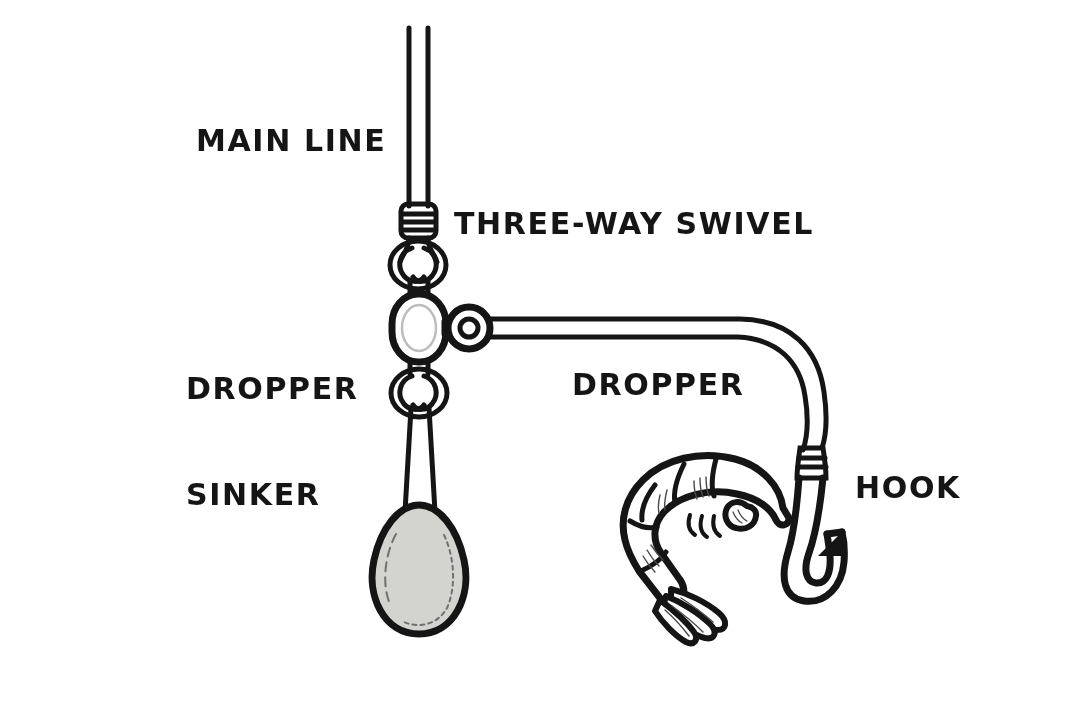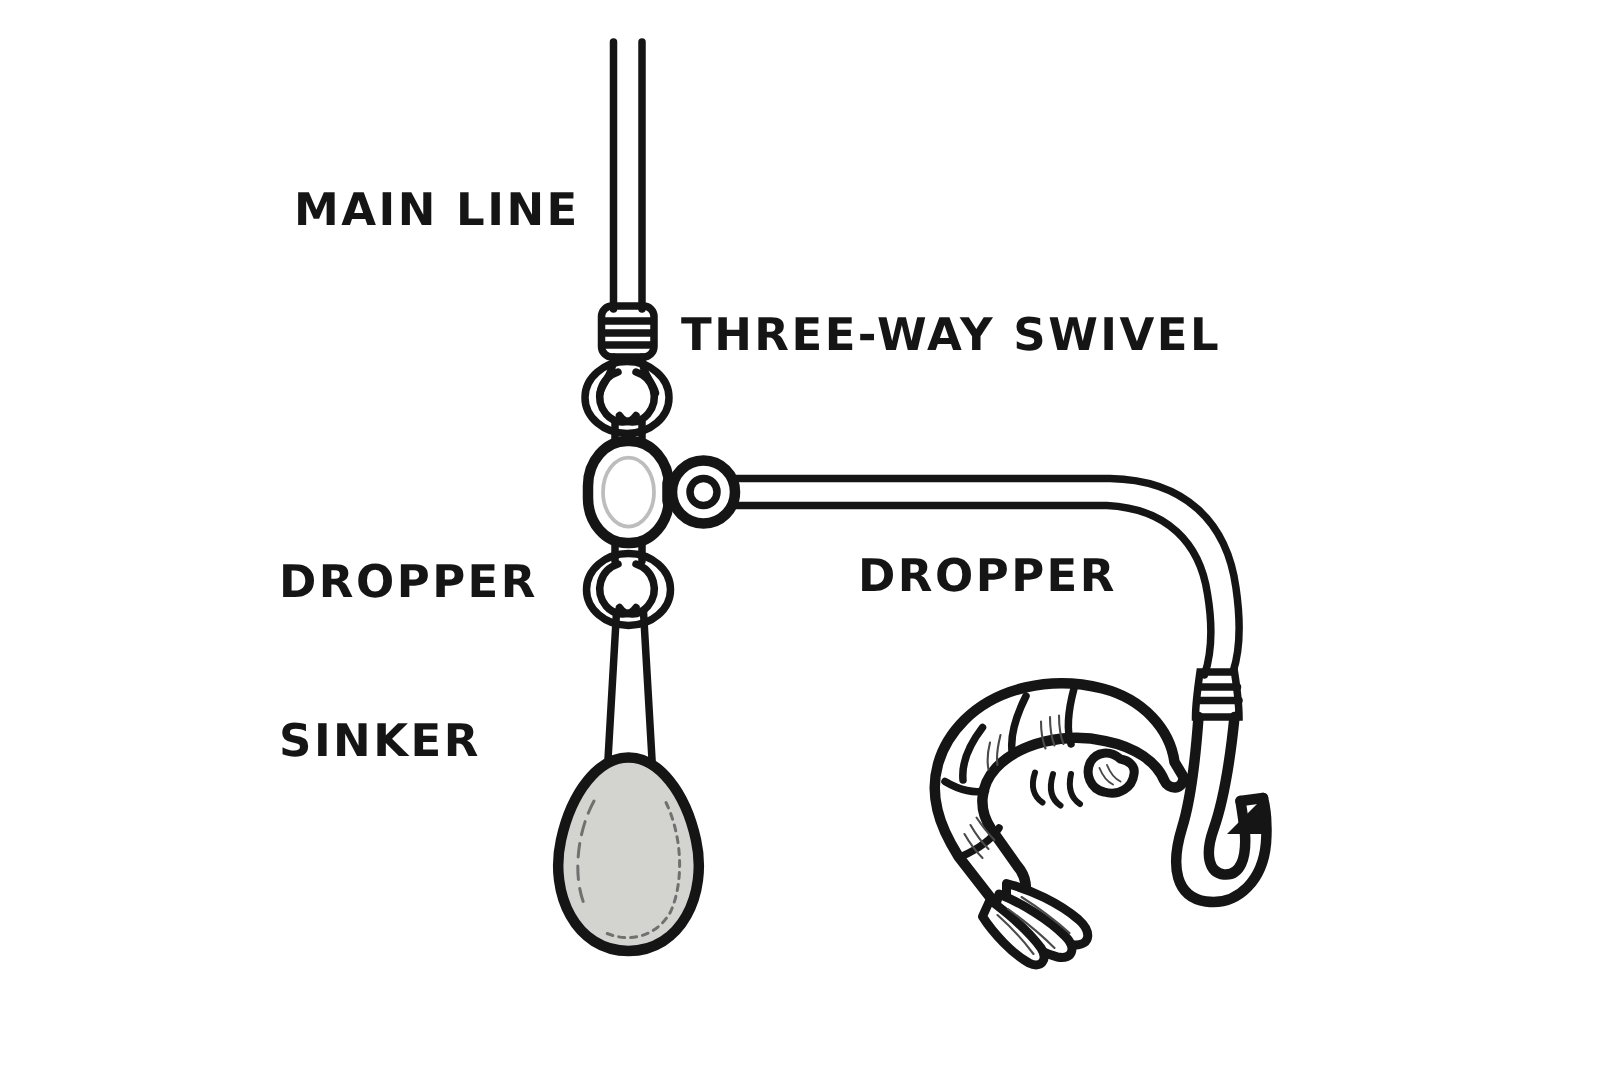--- a/index.html
+++ b/index.html
@@ -232,14 +232,15 @@
 
   <div class="rig-label" id="label-three-way">THREE-WAY SWIVEL</div>
 
   <div id="label-sinker" class="rig-label">
     <div>DROPPER</div>
     <div>SINKER</div>
   </div>
 
   <div class="rig-label" id="label-leader">DROPPER</div>
 
+  <div class="rig-label" id="label-hook">HOOK</div>
 
 </div>
 
 </body></html>

